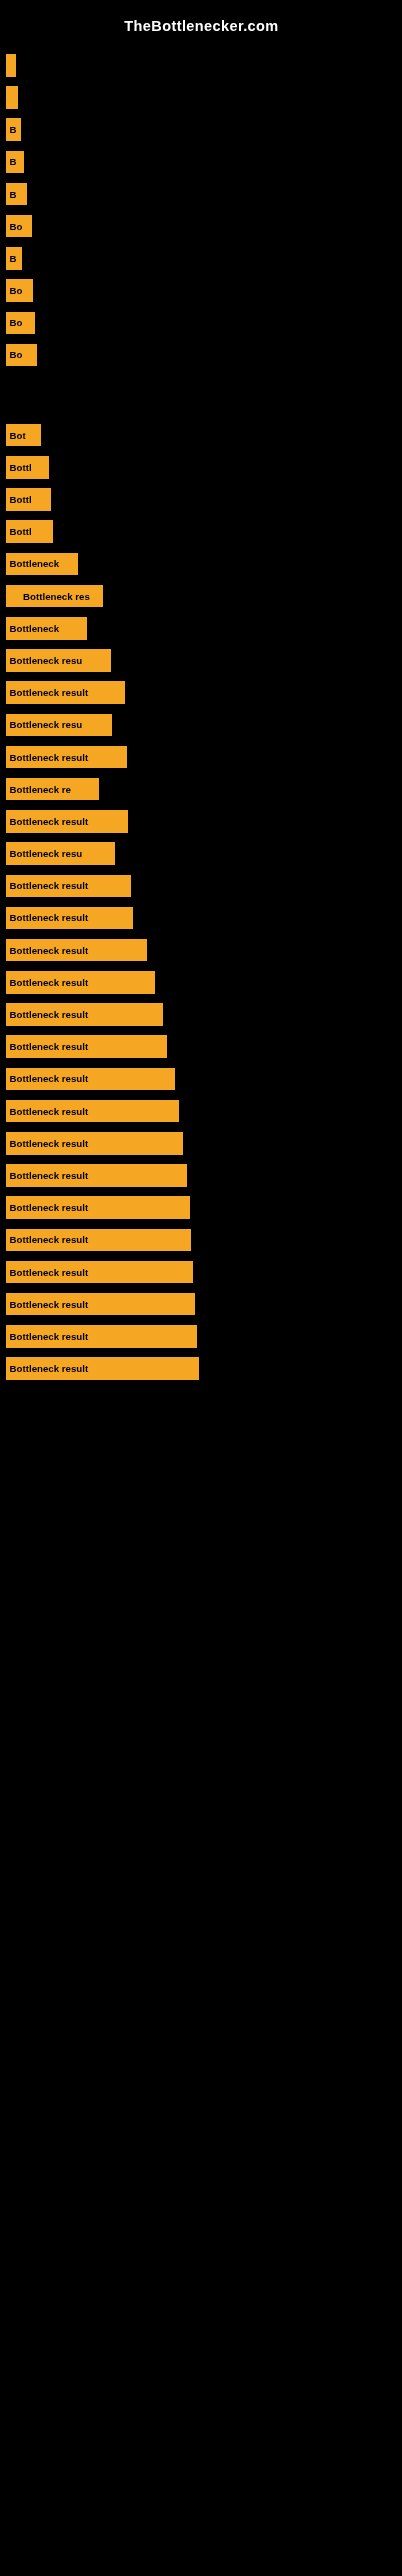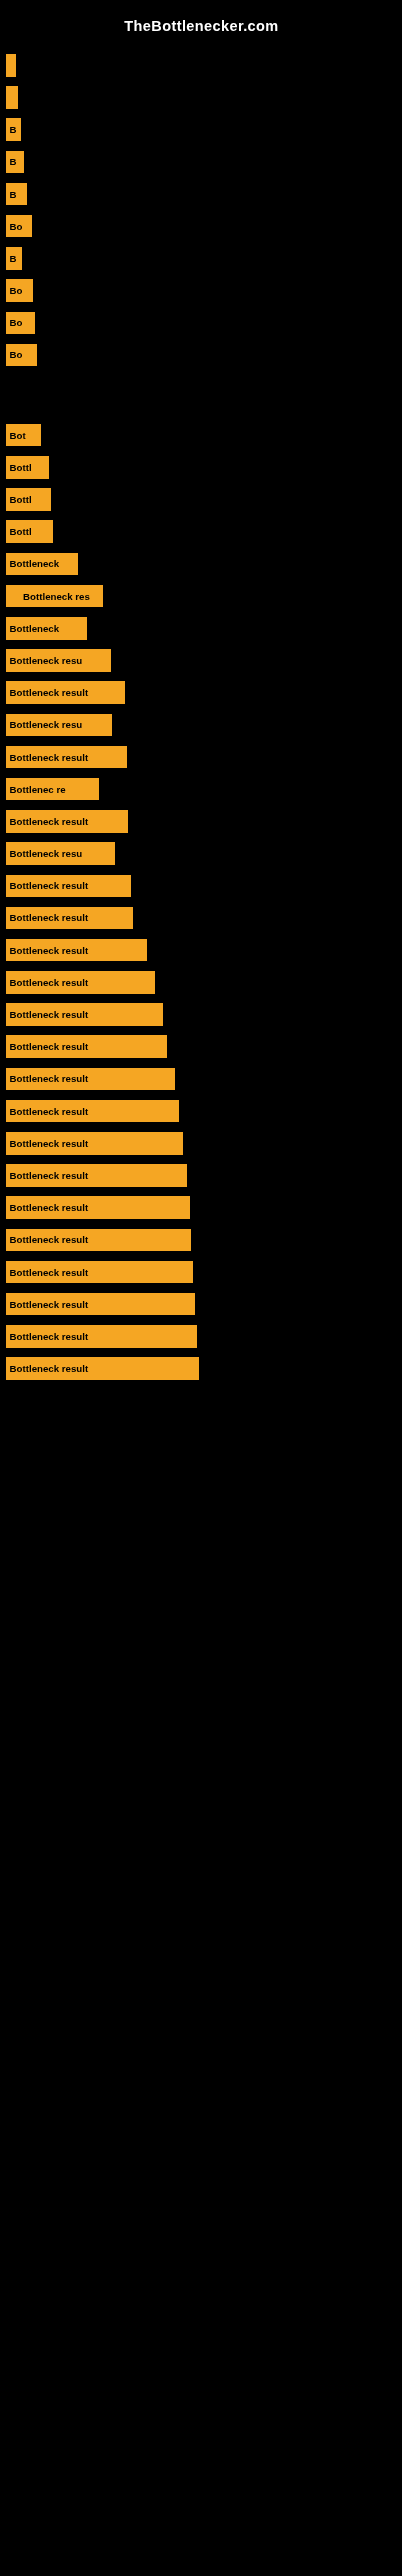--- a/index.html
+++ b/index.html
@@ -158,21 +158,21 @@
         <span class="bar-label">Bottleneck resu</span>
       </div>
     </div>
     <div class="bar-row">
       <div class="bar" style="width: 121px;">
         <span class="bar-label">Bottleneck result</span>
       </div>
     </div>
     <div class="bar-row">
       <div class="bar" style="width: 93px;">
-        <span class="bar-label">Bottlenec re</span>
+        <span class="bar-label">Bottleneck re</span>
       </div>
     </div>
     <div class="bar-row">
       <div class="bar" style="width: 122px;">
         <span class="bar-label">Bottleneck result</span>
       </div>
     </div>
     <div class="bar-row">
       <div class="bar" style="width: 109px;">
         <span class="bar-label">Bottleneck resu</span>

